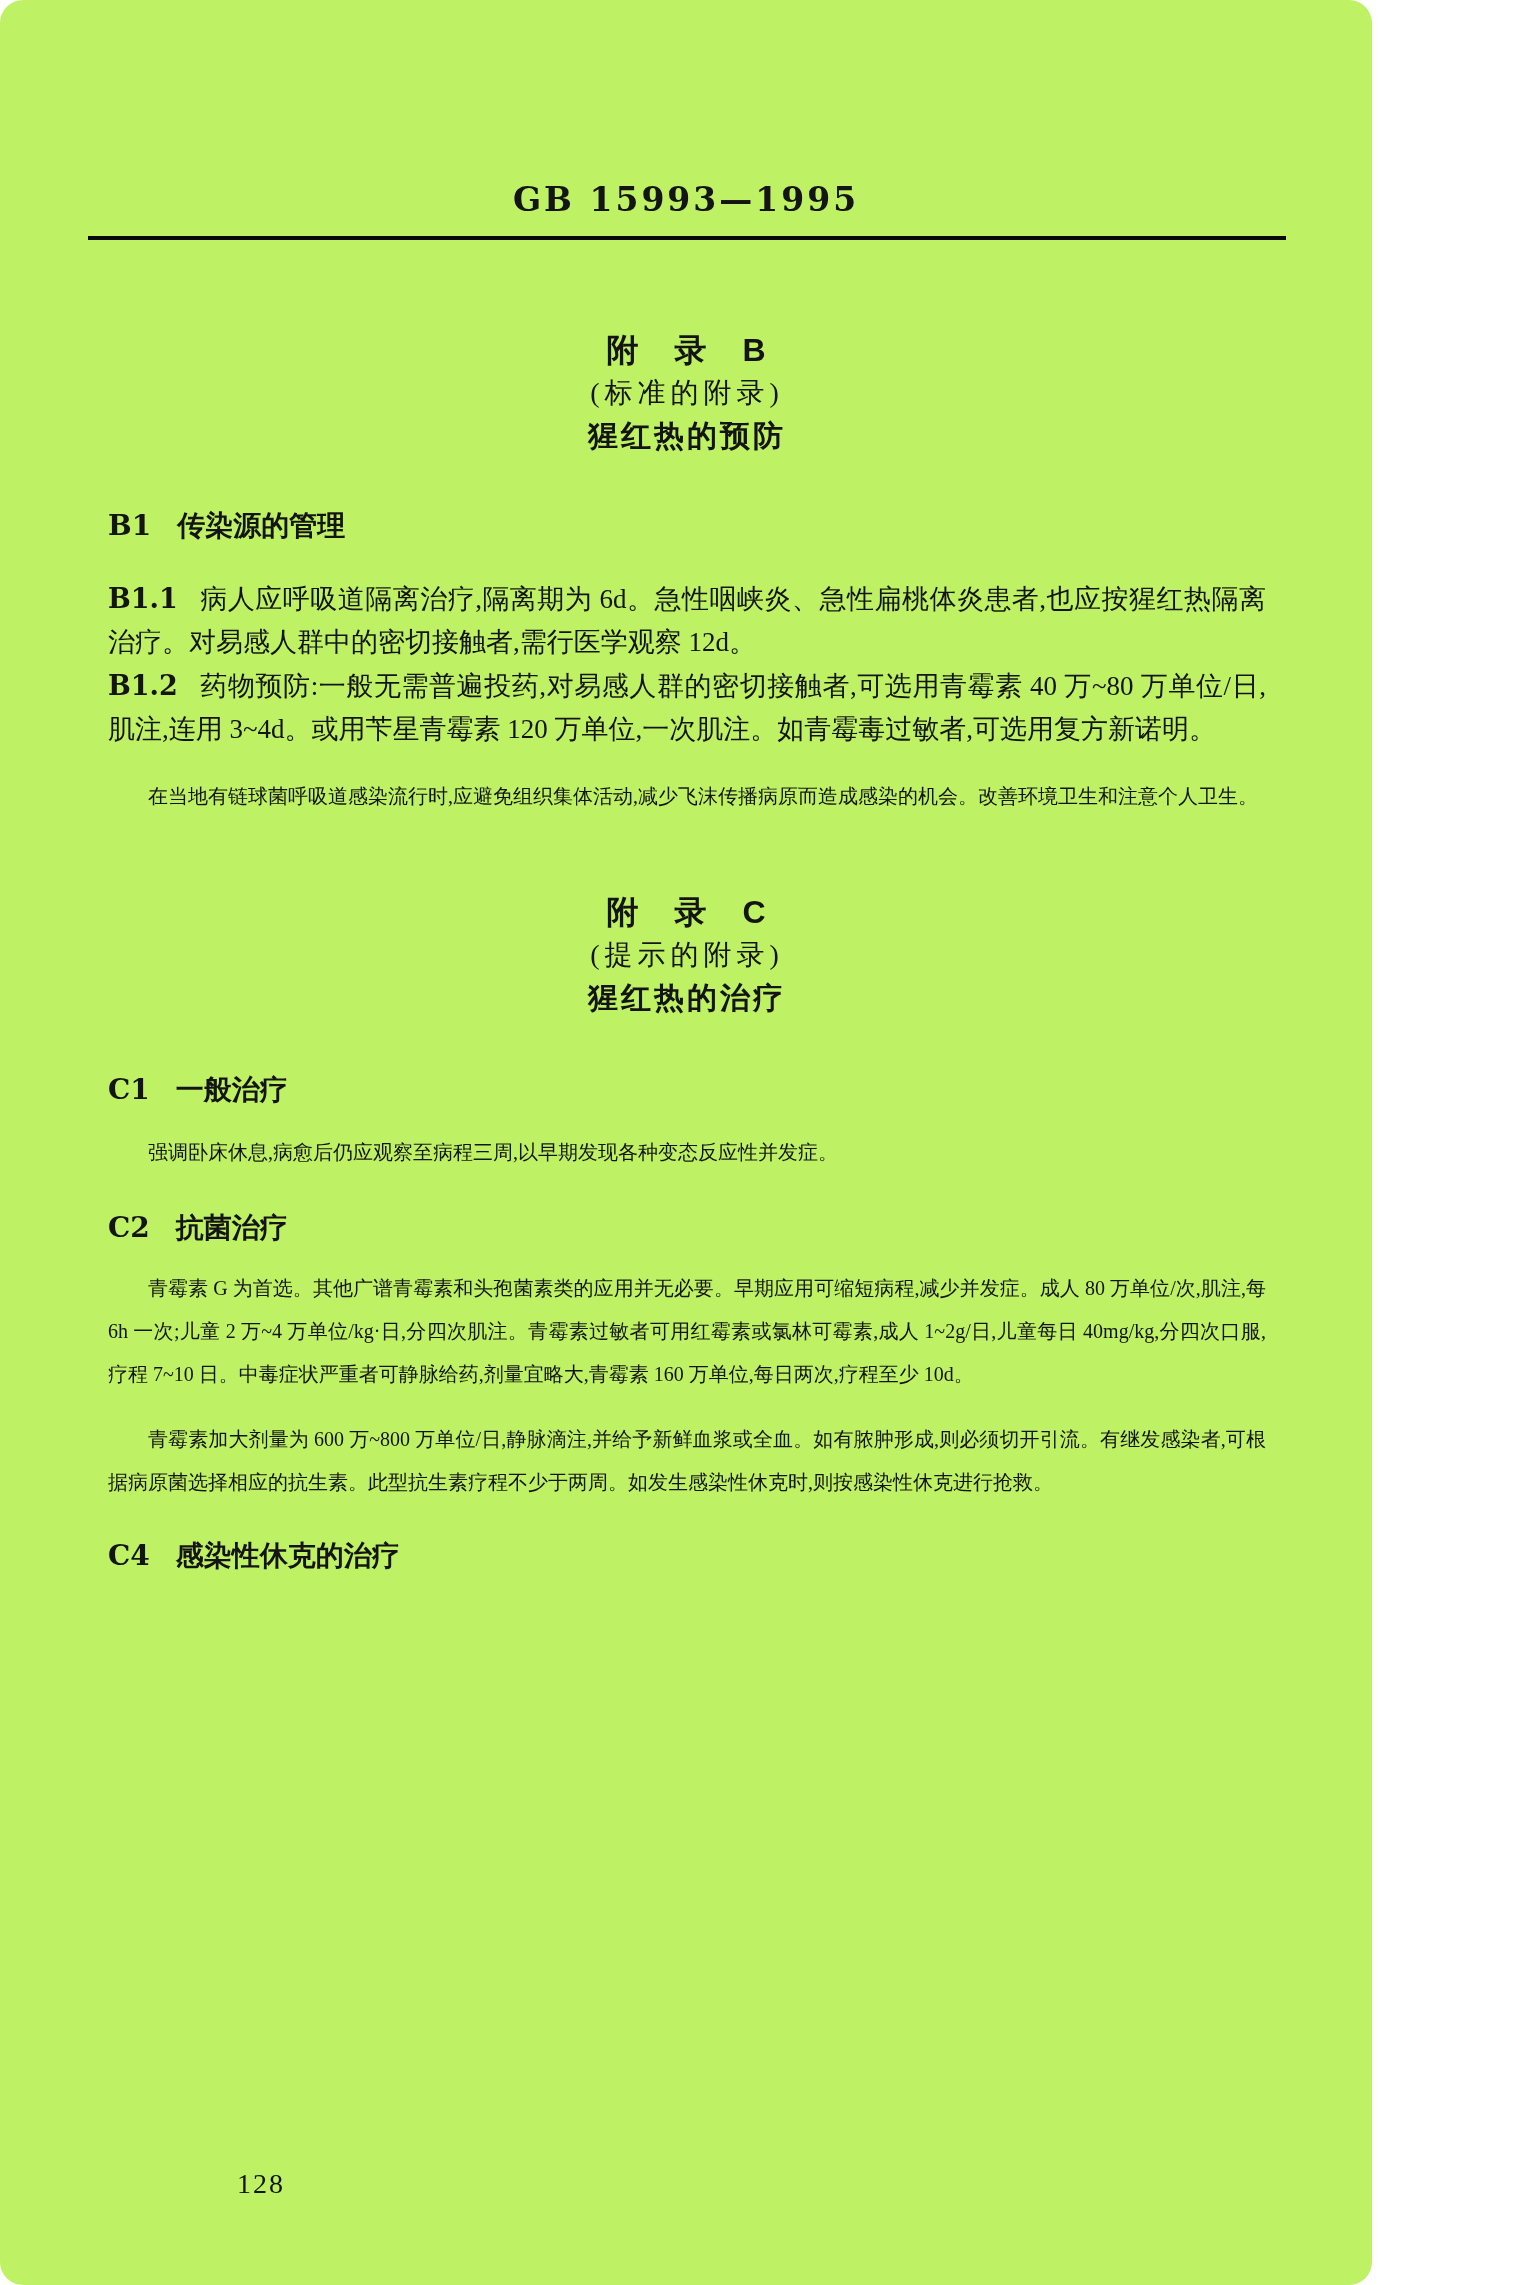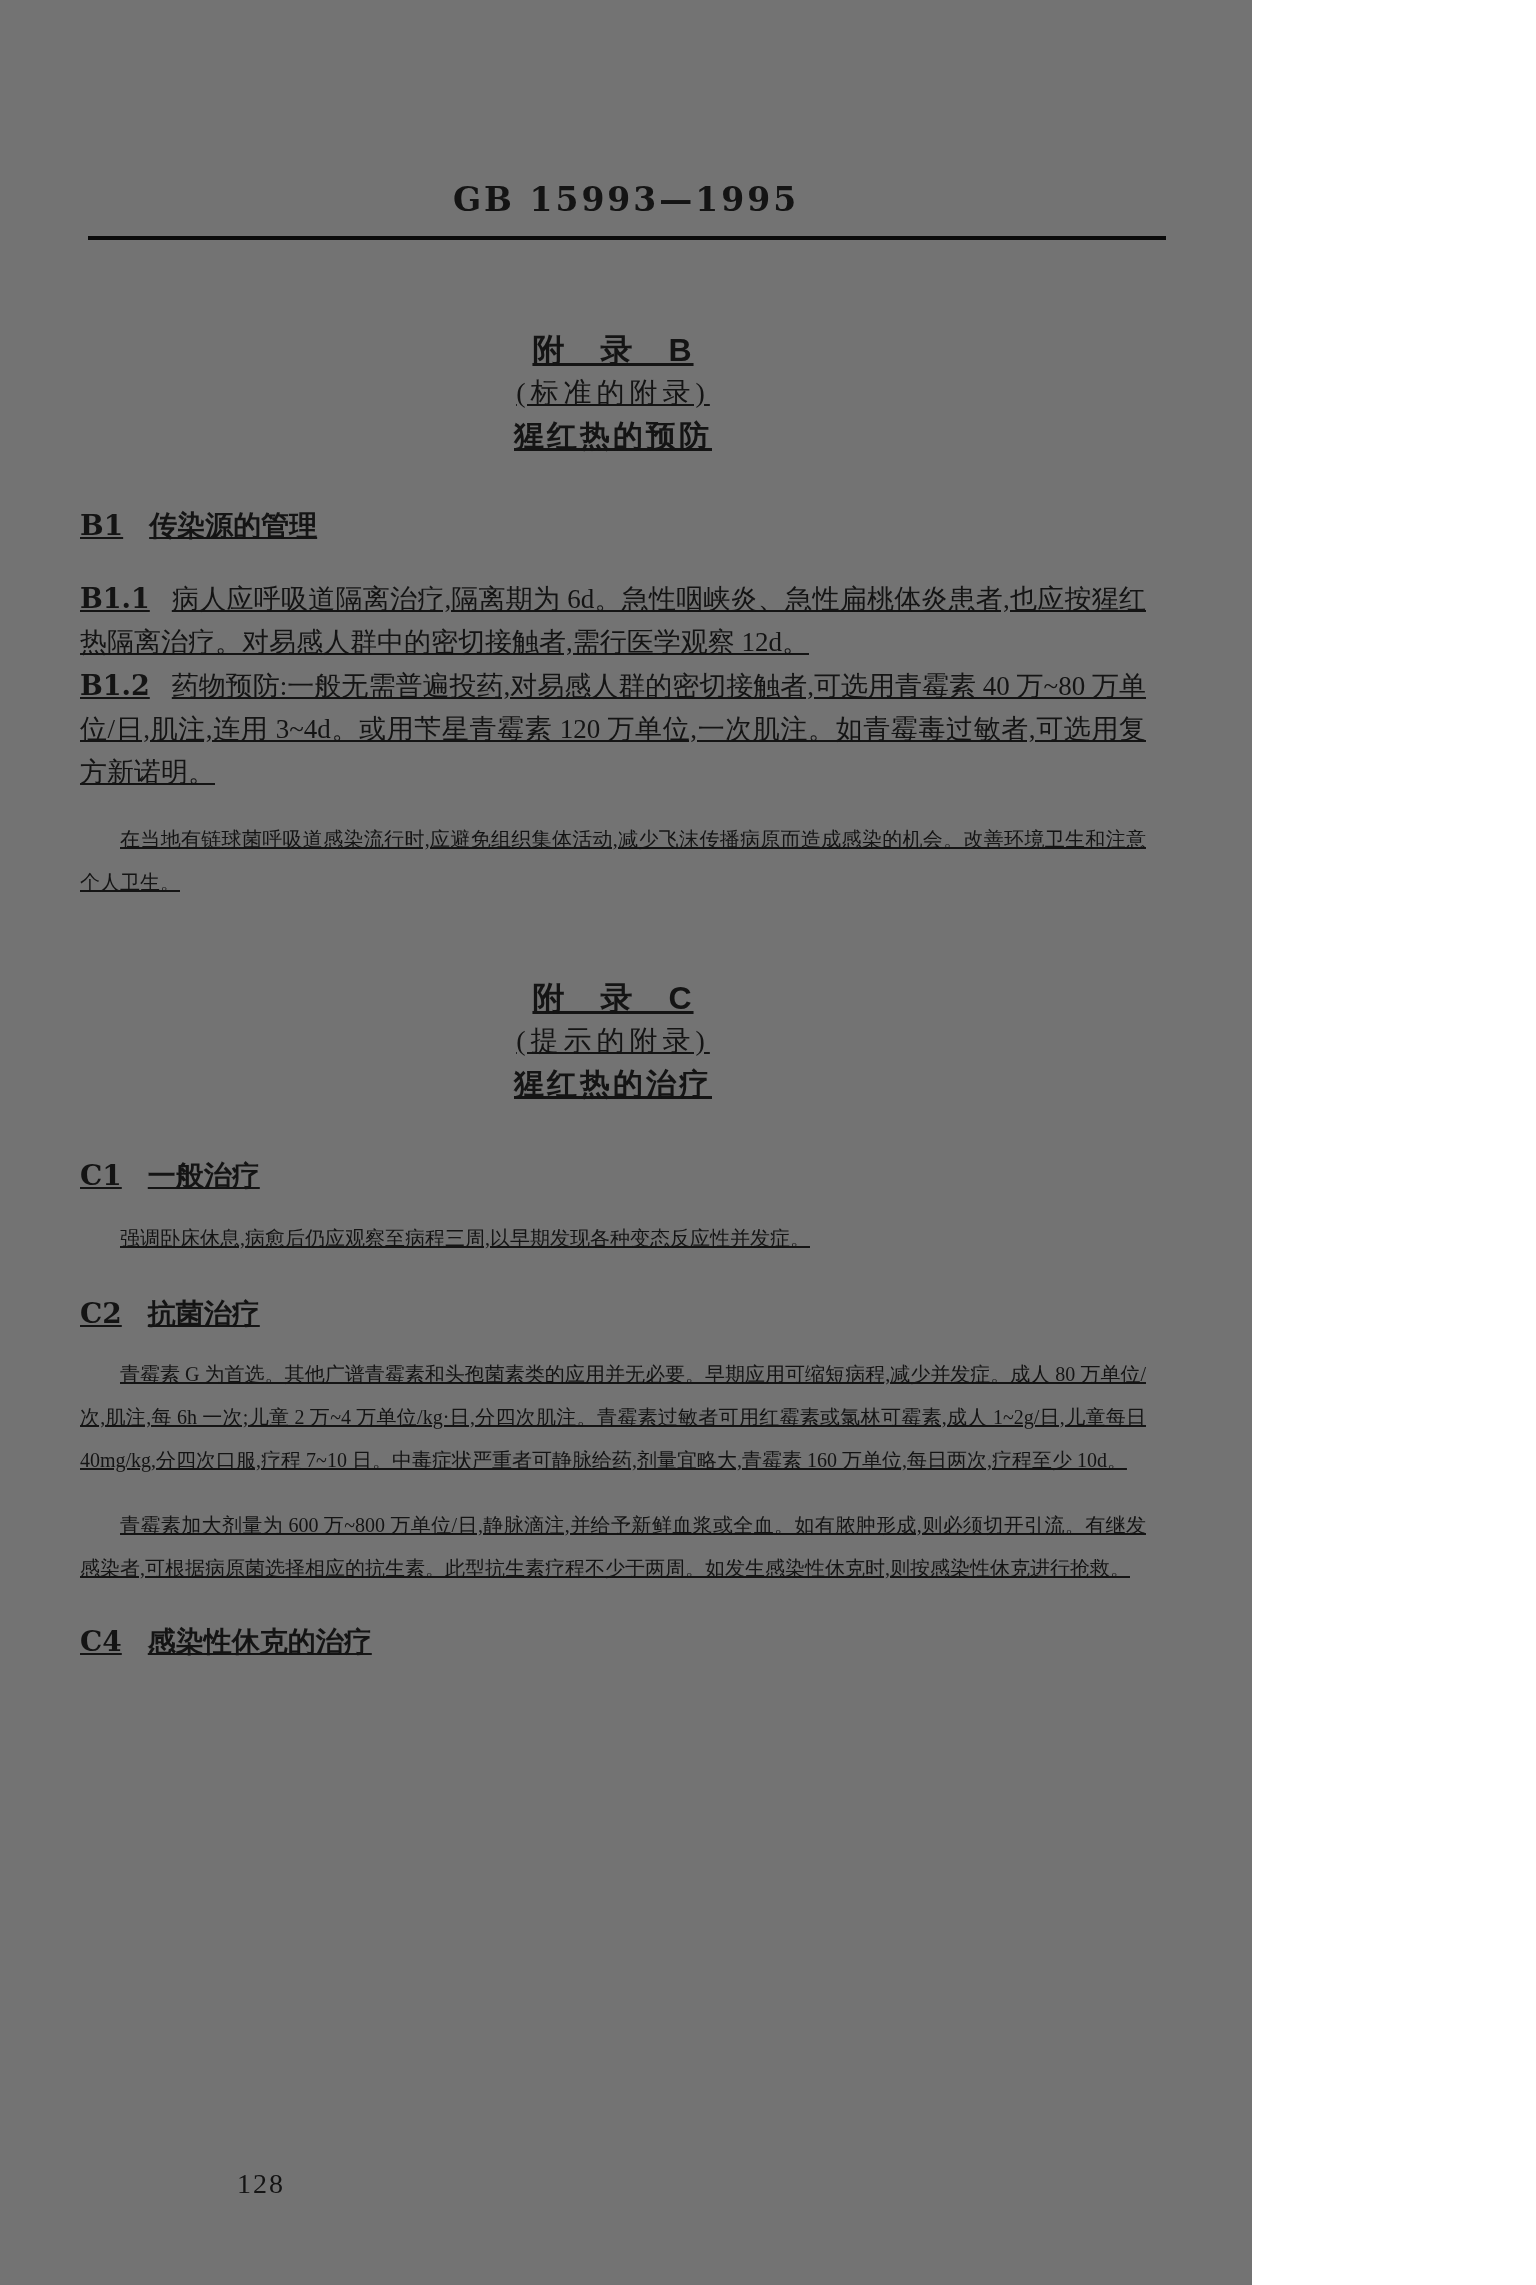--- a/index.html
+++ b/index.html
@@ -1,43 +1,43 @@
 <!DOCTYPE html>
 <html><head>
 <meta charset="utf-8">
 <style>
   html, body { margin: 0; padding: 0; background: #ffffff; }
   .page {
     position: relative;
-    width: 1252px;
+    width: 1372px;
     height: 2285px;
-    background: #737373;
+    background: #bef264;
     color: #141414;
     font-family: "Liberation Serif", "DejaVu Serif", serif;
     overflow: hidden;
     box-sizing: border-box;
+    border-radius: 23px;
   }
   .doc-header {
     padding-top: 180px;
     text-align: center;
     font-weight: 700;
     font-size: 33px;
     line-height: 40px;
     letter-spacing: 3px;
     font-family: "DejaVu Serif", serif;
   }
   .rule {
     margin: 16px 86px 0 88px;
     height: 4px;
     background: #0a0a0a;
   }
   .content {
-    padding-left: 80px;
+    padding-left: 108px;
     padding-right: 106px;
-    text-decoration: underline;
   }
   .apx-head { text-align: center; }
   .apx-head.b { margin-top: 88px; }
   .apx-head.c { margin-top: 72px; }
   .apx-title {
     font-size: 32px;
     line-height: 44px;
     font-weight: 700;
     letter-spacing: 2px;
     font-family: "Liberation Sans", sans-serif;

